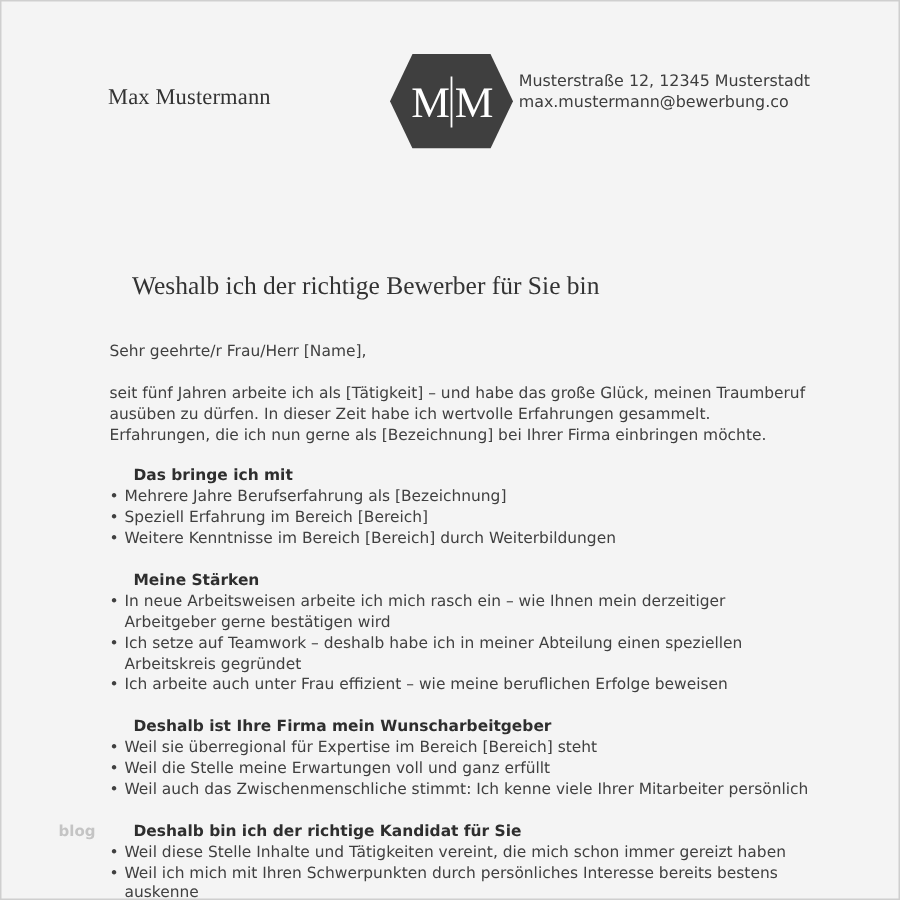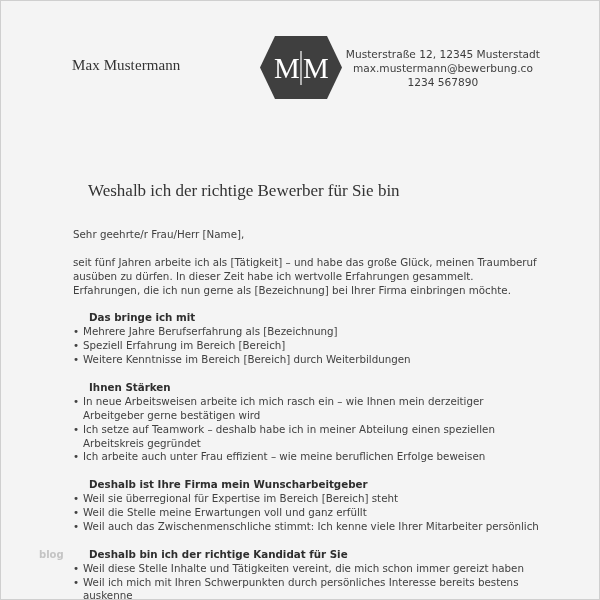--- a/index.html
+++ b/index.html
@@ -17,21 +17,21 @@
   .name {
     position: absolute; left: 71px; top: 56px;
     font-family: "Liberation Serif", serif; font-size: 15px; color: #333;
     letter-spacing: 0.1px;
   }
   .logo {
     position: absolute; left: 259px; top: 35px; width: 82px; height: 63px;
   }
   .logo svg { display: block; }
   .contact {
-    position: absolute; right: 59px; top: 46px; text-align: center;
+    position: absolute; right: 59px; top: 46px; text-align: left;
     font-size: 10.6px; line-height: 14px; color: #3d3d3d;
   }
   .title {
     position: absolute; left: 87px; top: 180px;
     font-family: "Liberation Serif", serif; font-size: 17px; color: #333;
   }
   .body {
     position: absolute; left: 72px; top: 227px; width: 470px;
     font-size: 10.3px; line-height: 13.9px; color: #404040;
   }
@@ -63,40 +63,39 @@
       <polygon points="15,0 67,0 82,31.5 67,63 15,63 0,31.5" fill="#3f3f3f"></polygon>
       <text x="27" y="42" text-anchor="middle" font-family="Liberation Serif, serif" font-size="29" fill="#ffffff">M</text>
       <line x1="41" y1="15" x2="41" y2="49" stroke="#ffffff" stroke-width="1.2"></line>
       <text x="56" y="42" text-anchor="middle" font-family="Liberation Serif, serif" font-size="29" fill="#ffffff">M</text>
     </svg>
   </div>
 
   <div class="contact">
     <div>Musterstraße 12, 12345 Musterstadt</div>
     <div>max.mustermann@bewerbung.co</div>
-    <div>1234 567890</div>
   </div>
 
   <div class="title">Weshalb ich der richtige Bewerber für Sie bin</div>
 
   <div class="body">
     <p class="salutation">Sehr geehrte/r Frau/Herr [Name],</p>
     <p class="intro">seit fünf Jahren arbeite ich als [Tätigkeit] – und habe das große Glück, meinen Traumberuf ausüben zu dürfen. In dieser Zeit habe ich wertvolle Erfahrungen gesammelt. Erfahrungen, die ich nun gerne als [Bezeichnung] bei Ihrer Firma einbringen möchte.</p>
 
     <div class="section">
       <h3>Das bringe ich mit</h3>
       <ul>
         <li>Mehrere Jahre Berufserfahrung als [Bezeichnung]</li>
         <li>Speziell Erfahrung im Bereich [Bereich]</li>
         <li>Weitere Kenntnisse im Bereich [Bereich] durch Weiterbildungen</li>
       </ul>
     </div>
 
     <div class="section">
-      <h3>Ihnen Stärken</h3>
+      <h3>Meine Stärken</h3>
       <ul>
         <li>In neue Arbeitsweisen arbeite ich mich rasch ein – wie Ihnen mein derzeitiger Arbeitgeber gerne bestätigen wird</li>
         <li>Ich setze auf Teamwork – deshalb habe ich in meiner Abteilung einen speziellen Arbeitskreis gegründet</li>
         <li>Ich arbeite auch unter Frau effizient – wie meine beruflichen Erfolge beweisen</li>
       </ul>
     </div>
 
     <div class="section">
       <h3>Deshalb ist Ihre Firma mein Wunscharbeitgeber</h3>
       <ul>

